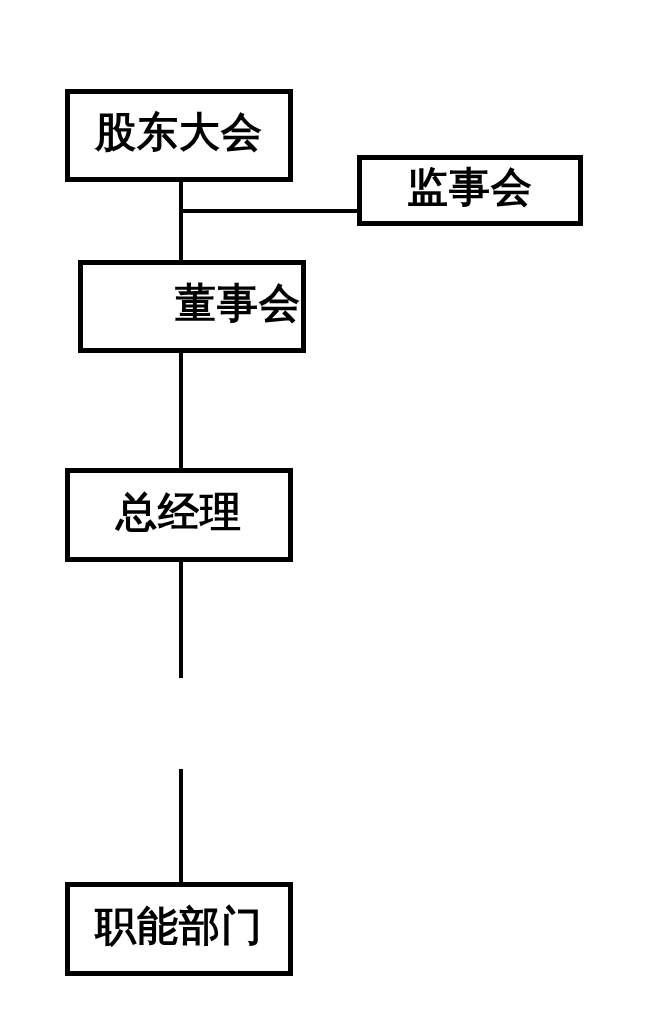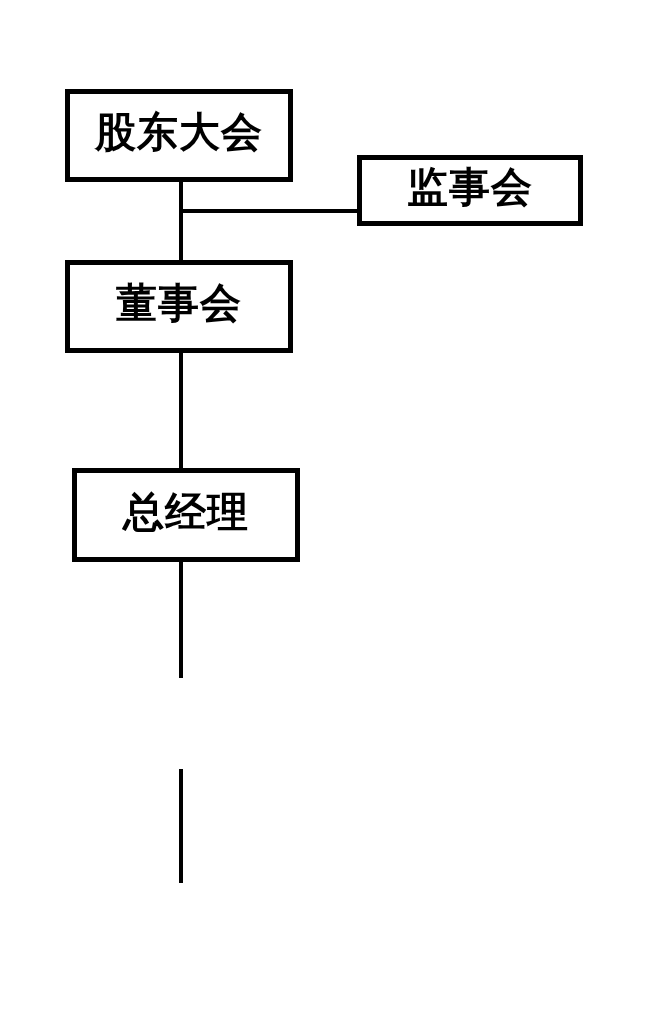--- a/index.html
+++ b/index.html
@@ -30,22 +30,22 @@
     line-height: 1;
     padding-bottom: 6px;
   }
   .connector {
     position: absolute;
     background: #000000;
   }
   
   #node-shareholders   { left: 65px;  top: 48px;  width: 228px; height: 93px; margin-top: 41px; }
   #node-supervisory    { left: 357px; top: 155px; width: 226px; height: 71px; }
-  #node-directors      { left: 65px;  top: 260px; width: 228px; height: 93px; }
-  #node-gm             { left: 72px;  top: 468px; width: 228px; height: 94px; }
+  #node-directors      { left: 78px;  top: 260px; width: 228px; height: 93px; justify-content: flex-end; }
+  #node-gm             { left: 65px;  top: 468px; width: 228px; height: 94px; }
   #node-mgmt           { left: 65px;  top: 677px; width: 228px; height: 93px; }
   #node-departments    { left: 65px;  top: 882px; width: 228px; height: 94px; }
 
   #conn-v1 { left: 179px; top: 140px; width: 4px; height: 121px; }
   #conn-v2 { left: 179px; top: 352px; width: 4px; height: 117px; }
   #conn-v3 { left: 179px; top: 561px; width: 4px; height: 117px; }
   #conn-v4 { left: 179px; top: 769px; width: 4px; height: 114px; }
   #conn-h1 { left: 181px; top: 209px; width: 177px; height: 4px; }
 </style>
 </head>
@@ -69,14 +69,17 @@
 
   <div class="org-box" id="node-directors">
     <span>董事会</span>
   </div>
 
   <div class="org-box" id="node-gm">
     <span>总经理</span>
   </div>
 
 
+  <div class="org-box" id="node-departments">
+    <span>职能部门</span>
+  </div>
 
 </div>
 
 </body></html>

